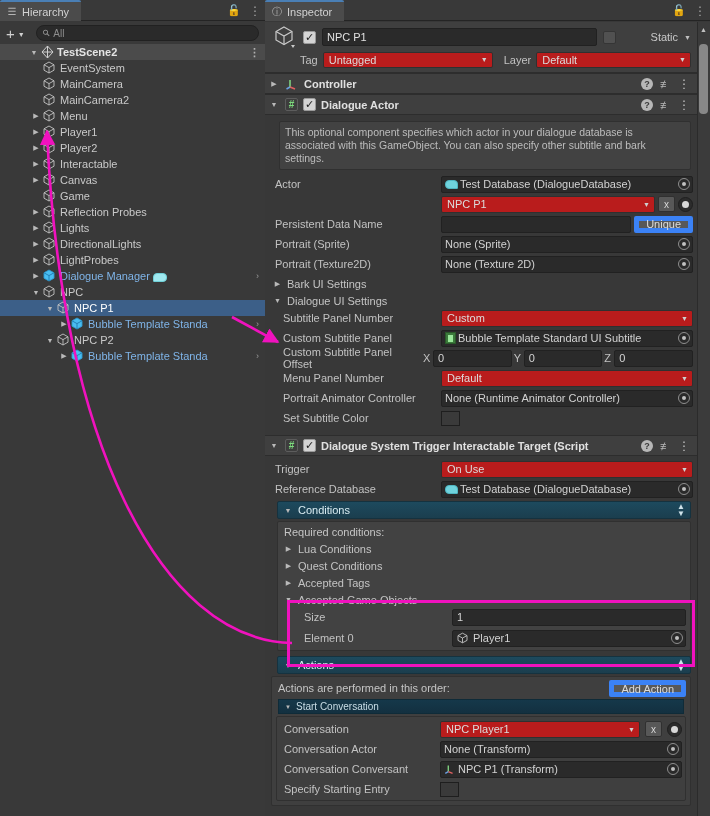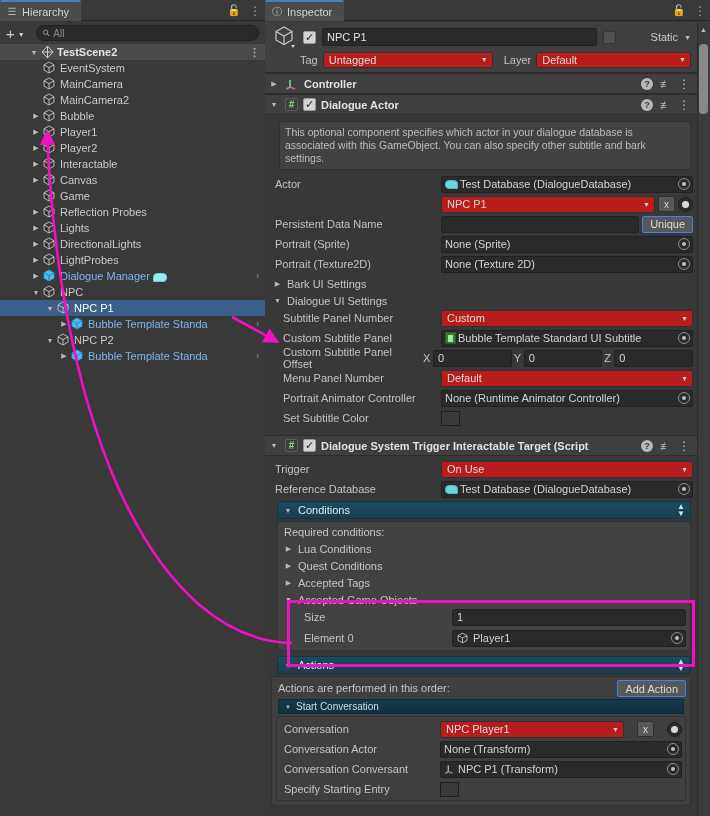--- a/index.html
+++ b/index.html
@@ -137,21 +137,21 @@
     display: flex; align-items: center; justify-content: center; flex: 0 0 12px;
   }
   .radio-dot i { width: 4px; height: 4px; border-radius: 50%; background: #c0c0c0; display: block; }
   .db-ico { width: 13px; height: 9px; background: #6fd3dd; border-radius: 4px 4px 1px 4px; flex: 0 0 13px;
             border: 1px solid #4fb6c2; }
   .ui-ico { width: 11px; height: 12px; background: #3b7a3b; border: 1px solid #2a582a; flex: 0 0 11px;
             display:flex; align-items:center; justify-content:center; }
   .ui-ico i { width: 5px; height: 7px; background: #9ae89a; display:block;}
   .textfield { flex: 1; height: 17px; background: #2a2a2a; border: 1px solid #212121; border-radius: 2px;
      display: flex; align-items: center; padding: 0 4px; color: #d5d5d5; font-size: 11px; }
-  .btn { height: 17px; background: #585858; border: 1px solid #3b82f6; border-radius: 2px;
+  .btn { height: 17px; background: #585858; border: 5px solid #3b82f6; border-radius: 2px;
      display: flex; align-items: center; justify-content: center; padding: 0 7px; color: #dcdcdc; font-size: 11px; }
   .btn-x { height: 16px; width: 17px; background: #585858; border: 1px solid #303030; border-radius: 2px;
      display: flex; align-items: center; justify-content: center; color: #d8d8d8; font-size: 10px; flex:0 0 17px;}
   .circle-btn { width: 15px; height: 15px; border-radius: 50%; background: #2c2c2c; border: 1px solid #1f1f1f;
      display: flex; align-items: center; justify-content: center; flex: 0 0 15px;}
   .circle-btn i { width: 7px; height: 7px; border-radius: 50%; background: #d8d8d8; display: block; }
   .colorswatch { width: 19px; height: 15px; background: #3a3a3a; border: 1px solid #1e1e1e; }
 
   .foldout { display: flex; align-items: center; height: 17px; color: #c4c4c4; font-size: 11px; gap: 3px; }
   .foldout .tri { flex: 0 0 13px; width: 13px; }
@@ -256,21 +256,21 @@
               </svg></span>
             <span class="h-label">MainCamera2</span>
           </div>
           <div class="h-row">
             <span style="flex: 0 0 30px;"></span>
             <span class="tri">▶</span>
             <span class="go-ico"><svg width="14" height="13" viewBox="0 0 14 13">
                 <path d="M7 1 L12 3.8 L12 9.2 L7 12 L2 9.2 L2 3.8 Z" fill="none" stroke="#c3c3c3" stroke-width="0.9"></path>
                 <path d="M2 3.8 L7 6.6 L12 3.8 M7 6.6 L7 12" fill="none" stroke="#c3c3c3" stroke-width="0.9"></path>
               </svg></span>
-            <span class="h-label">Bubble</span>
+            <span class="h-label">Menu</span>
           </div>
           <div class="h-row">
             <span style="flex: 0 0 30px;"></span>
             <span class="tri">▶</span>
             <span class="go-ico"><svg width="14" height="13" viewBox="0 0 14 13">
                 <path d="M7 1 L12 3.8 L12 9.2 L7 12 L2 9.2 L2 3.8 Z" fill="none" stroke="#c3c3c3" stroke-width="0.9"></path>
                 <path d="M2 3.8 L7 6.6 L12 3.8 M7 6.6 L7 12" fill="none" stroke="#c3c3c3" stroke-width="0.9"></path>
               </svg></span>
             <span class="h-label">Player1</span>
           </div>
@@ -736,21 +736,21 @@
               <span class="note">Actions are performed in this order:</span>
               <span class="btn">Add Action</span>
             </div>
             <div class="sub-header">
               <span class="tri down" style="flex:0 0 10px;width:10px;font-size:6px">▼</span>
               <span>Start Conversation</span>
             </div>
             <div class="inner-box2" style="margin:2px 0 0 0;padding:3px 3px 0 3px">
               <div class="row">
                 <span class="rl" style="width:160px;flex:0 0 160px">Conversation</span>
-                <span class="rf" style="gap:13px">
+                <span class="rf" style="gap:5px">
                   <span class="dropdown" style="flex:1;height:17px">
                     <span>NPC Player1</span>
                     <span class="dcaret">▼</span>
                   </span>
                   <span class="btn-x">x</span>
                   <span class="circle-btn">
                       <i></i>
                     </span>
                 </span>
               </div>

